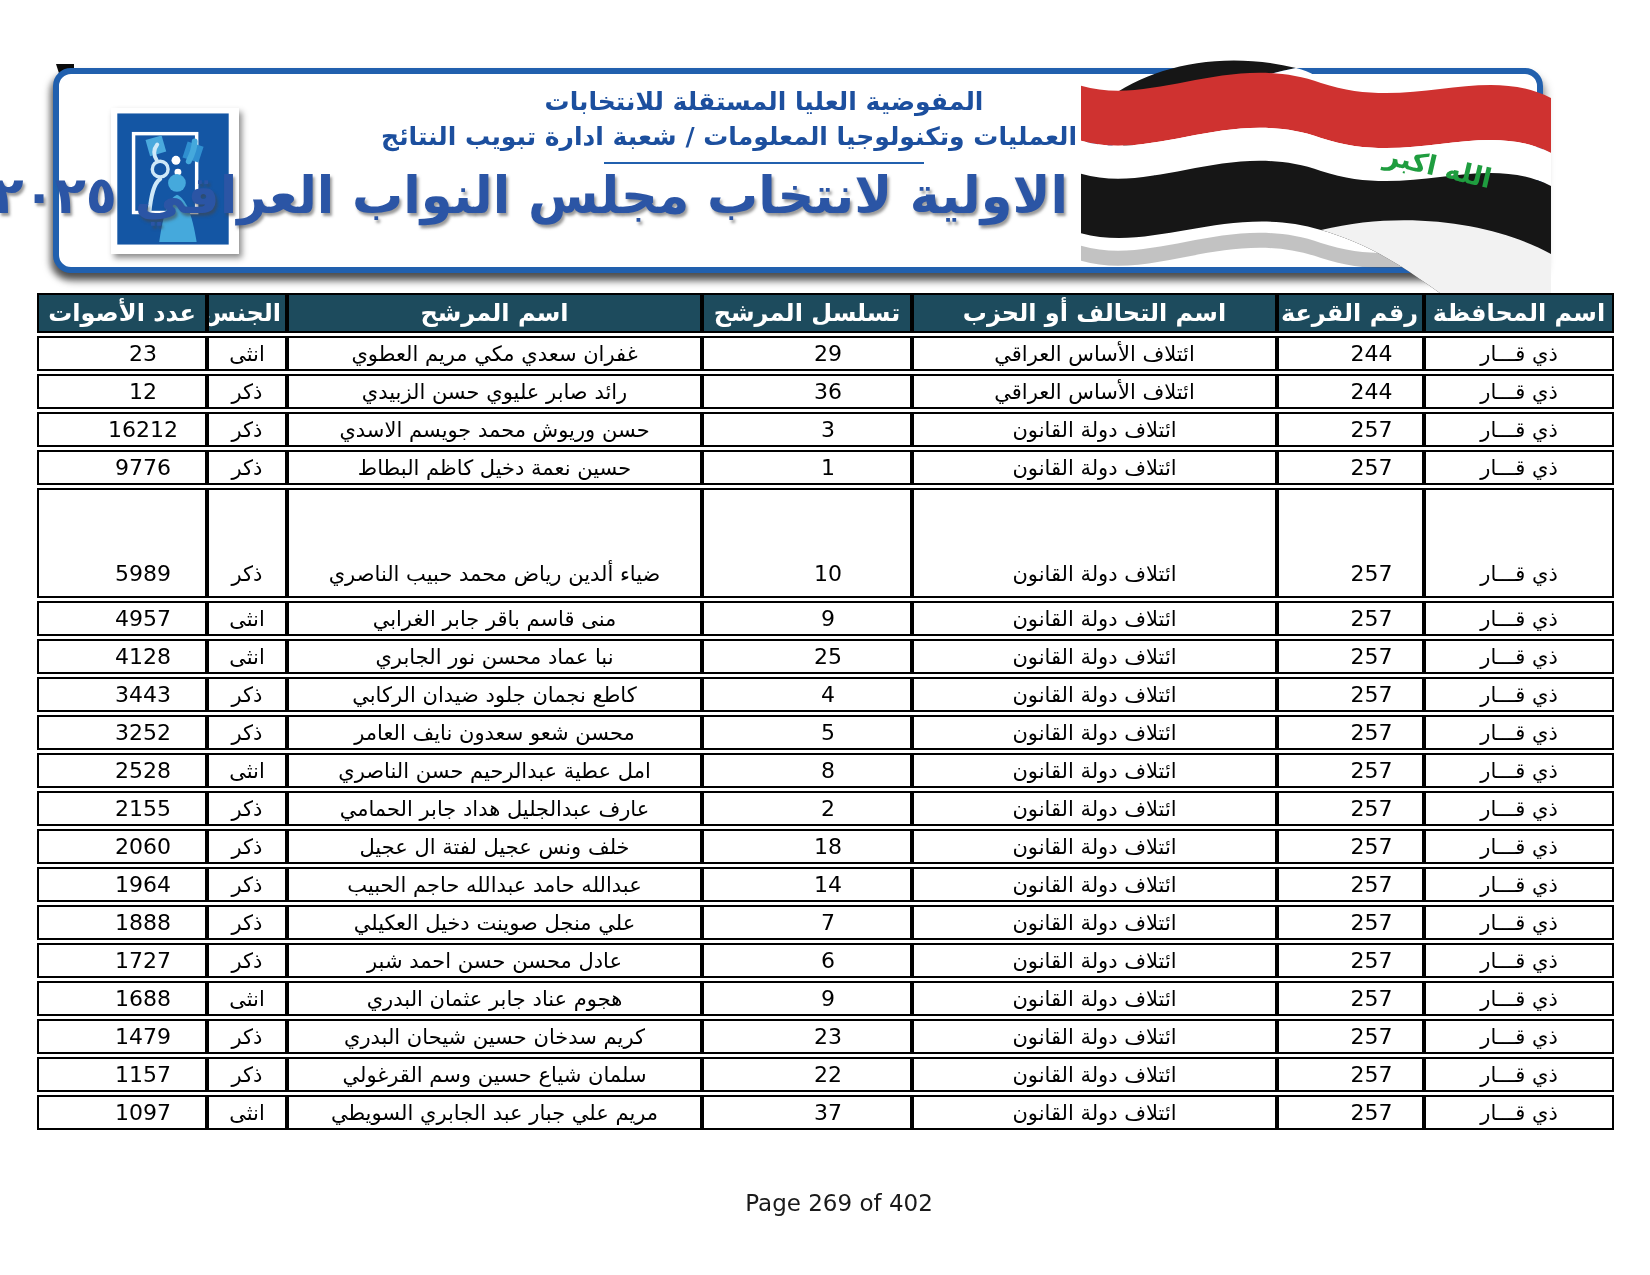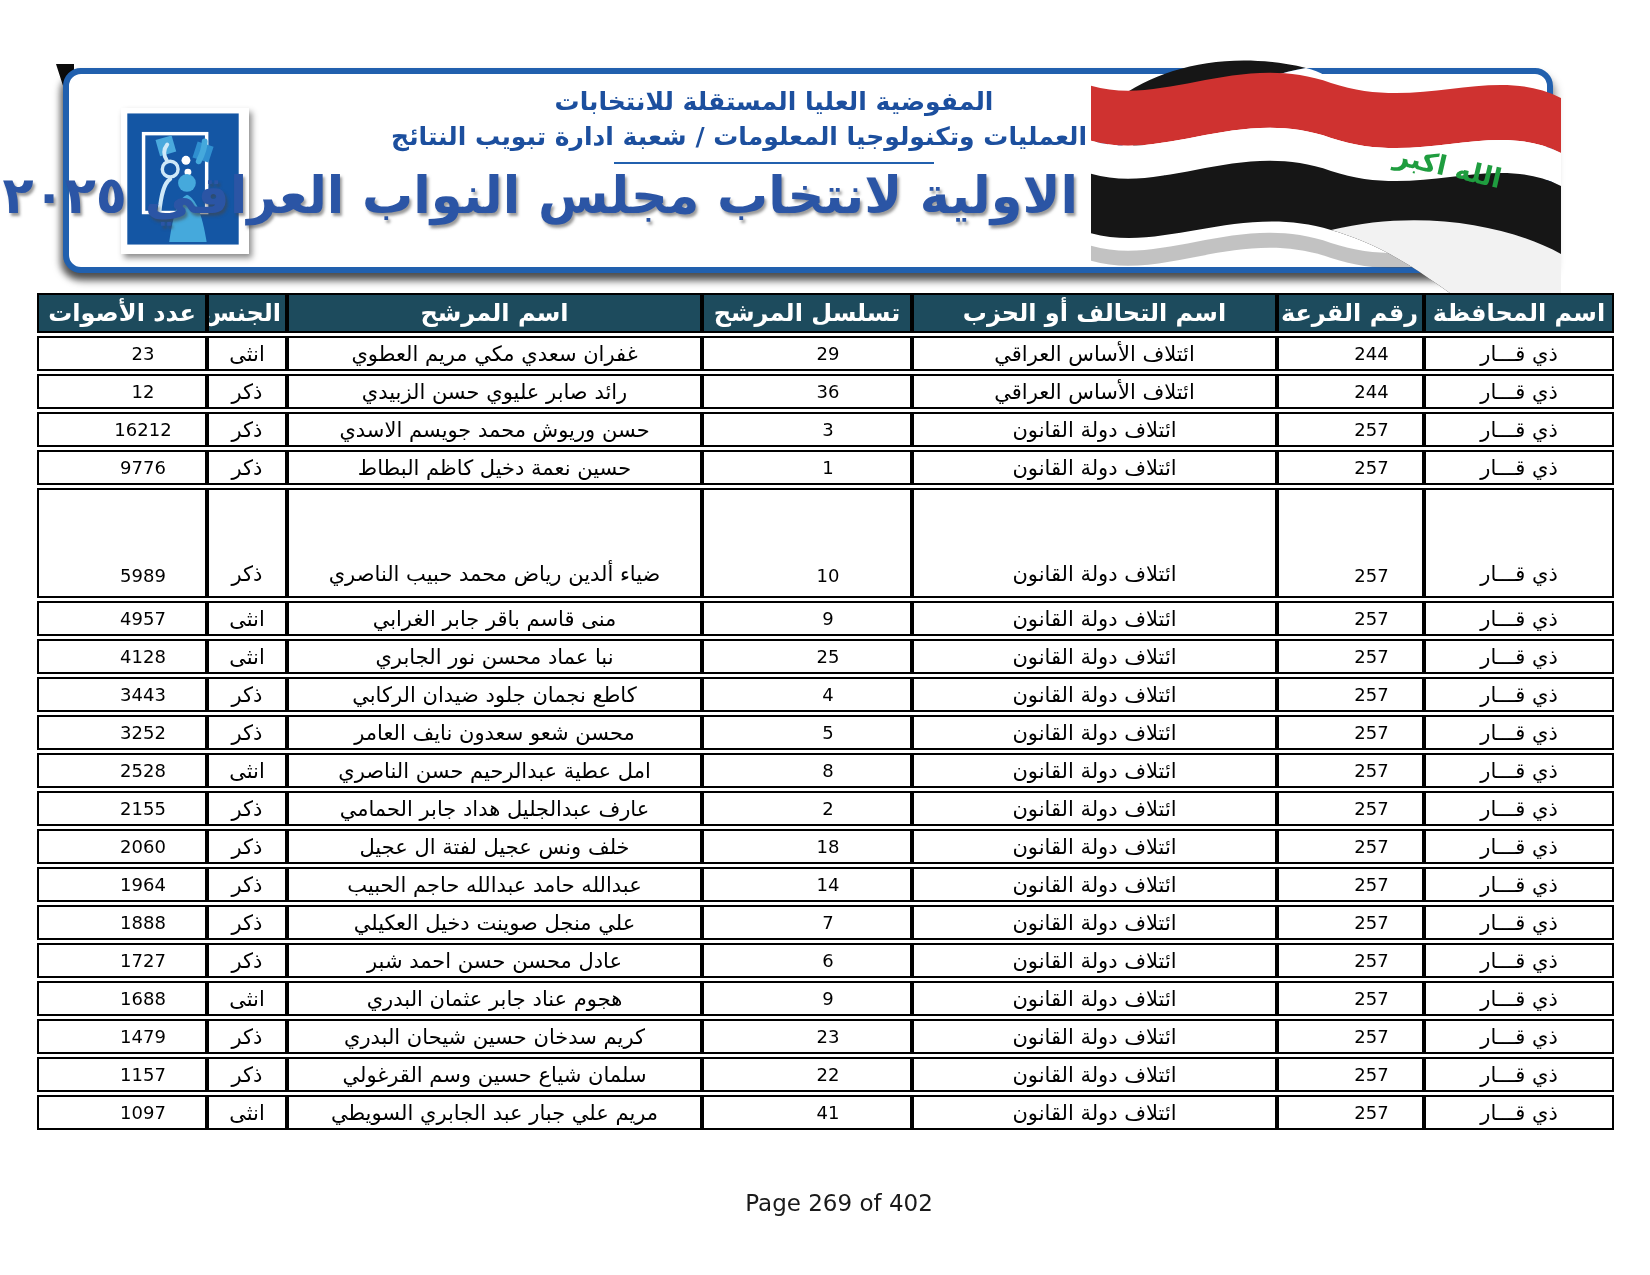--- a/index.html
+++ b/index.html
@@ -6,21 +6,21 @@
   body{
     width:1650px;height:1275px;position:relative;background:#ffffff;
     font-family:"DejaVu Sans",sans-serif;overflow:hidden;
   }
   
   .banner-ear{
     position:absolute;left:56px;top:64px;width:18px;height:56px;background:#0c0c0c;
     clip-path:polygon(0 0,100% 0,100% 100%,55% 55%);
   }
   .banner{
-    position:absolute;left:63px;top:68px;width:1478px;height:193px;
+    position:absolute;left:53px;top:68px;width:1478px;height:193px;
     background:#ffffff;border:6px solid #2160ae;border-radius:18px;
     box-shadow:-3px 6px 7px rgba(0,0,0,0.55),3px 8px 9px rgba(0,0,0,0.35);
   }
   .logo-wrap{
     position:absolute;left:52px;top:34px;width:124px;height:142px;
     box-shadow:3px 4px 6px rgba(0,0,0,0.45);background:#fff;padding:2px;
   }
   .banner-text{
     position:absolute;left:230px;top:12px;width:950px;text-align:center;direction:rtl;
   }
@@ -39,21 +39,21 @@
   }
   .results-table th{
     background:#1d4b5d;color:#ffffff;font-weight:bold;font-size:24px;
     border:2px solid #000000;height:36px;padding:0 4px;white-space:nowrap;overflow:hidden;
   }
   .results-table td{
     background:#ffffff;color:#000;font-size:21px;border:2px solid #000;
     height:31px;text-align:center;vertical-align:middle;padding:0 4px;
     white-space:nowrap;overflow:hidden;
   }
-  .results-table td.num{font-size:18px;padding-left:46px;}
+  .results-table td.num{font-size:22px;padding-left:46px;}
   .results-table tr.tall td{height:96px;vertical-align:bottom;padding-bottom:10px;margin-top:26px;}
   
   .page-footer{
     position:absolute;left:0;right:0;top:1190px;text-align:center;
     font-size:23px;color:#1a1a1a;padding-left:28px;
   }
 </style>
 </head>
 <body>
 
@@ -294,21 +294,21 @@
         <td>ائتلاف دولة القانون</td>
         <td class="num">22</td>
         <td>سلمان شياع حسين وسم القرغولي</td>
         <td>ذكر</td>
         <td class="num">1157</td>
       </tr>
       <tr>
         <td>ذي قـــار</td>
         <td class="num">257</td>
         <td>ائتلاف دولة القانون</td>
-        <td class="num">41</td>
+        <td class="num">37</td>
         <td>مريم علي جبار عبد الجابري السويطي</td>
         <td>انثى</td>
         <td class="num">1097</td>
       </tr>
     </tbody>
 </table>
 
 <div class="page-footer">Page 269 of 402</div>
 
 </body></html>

